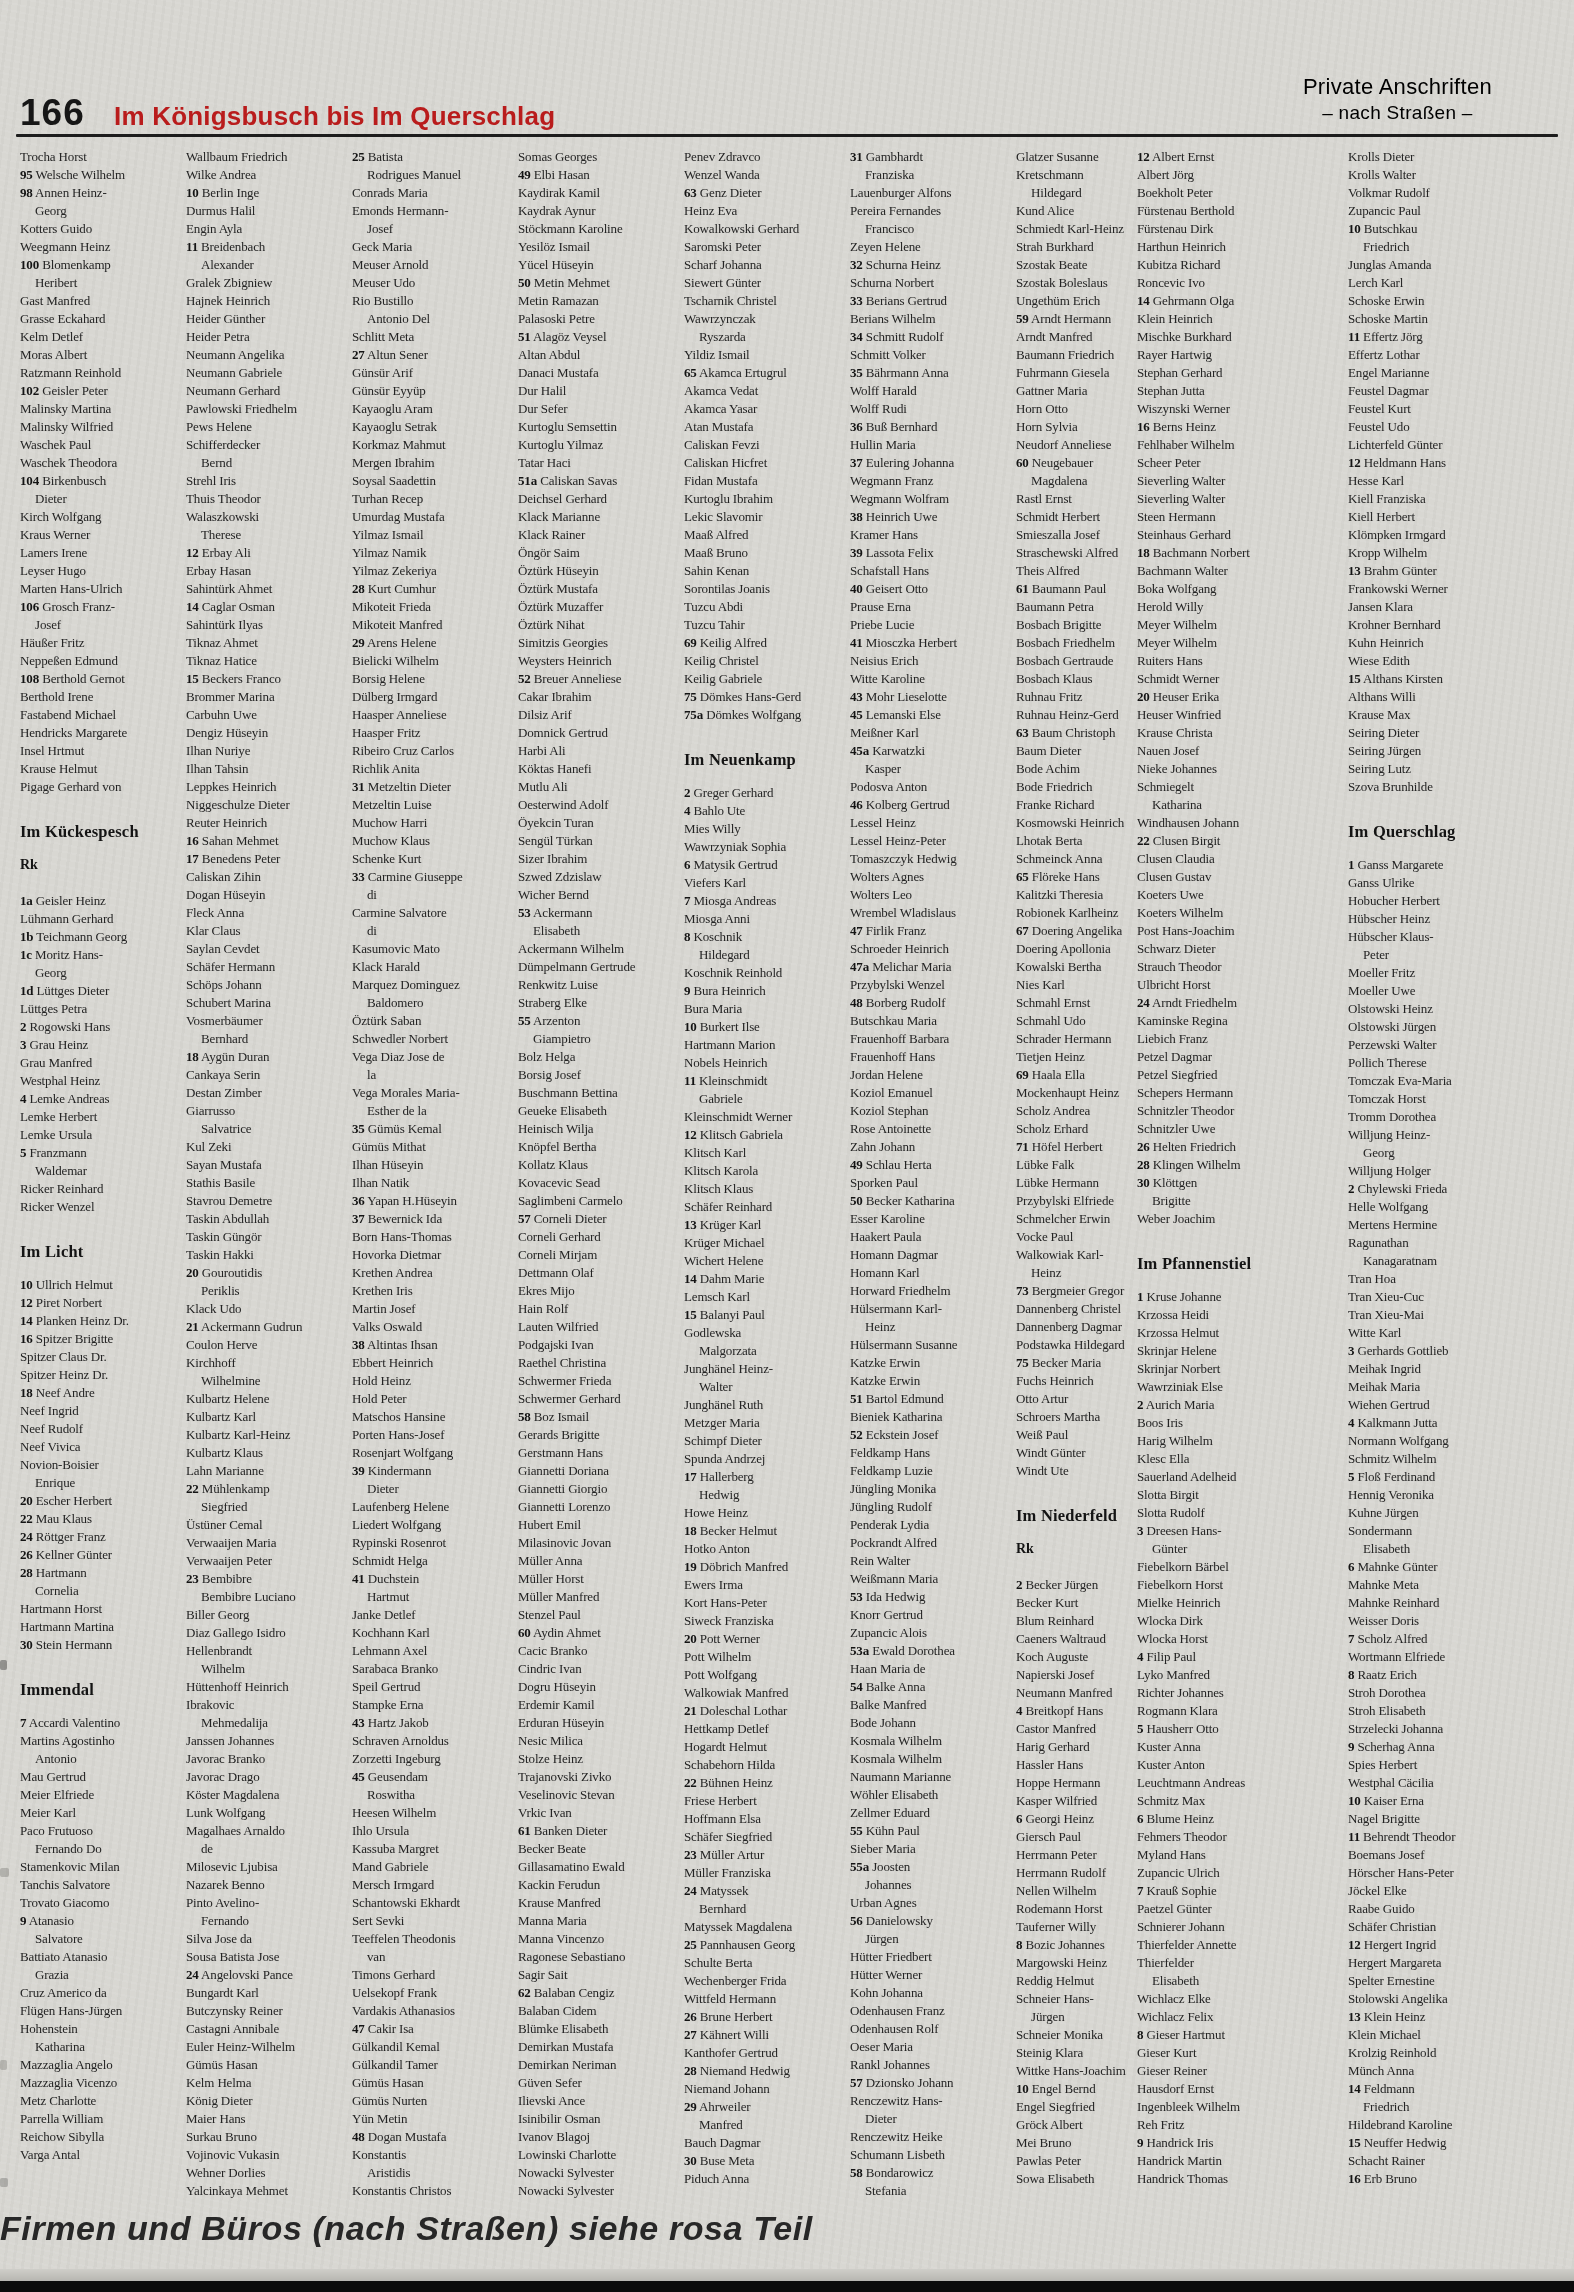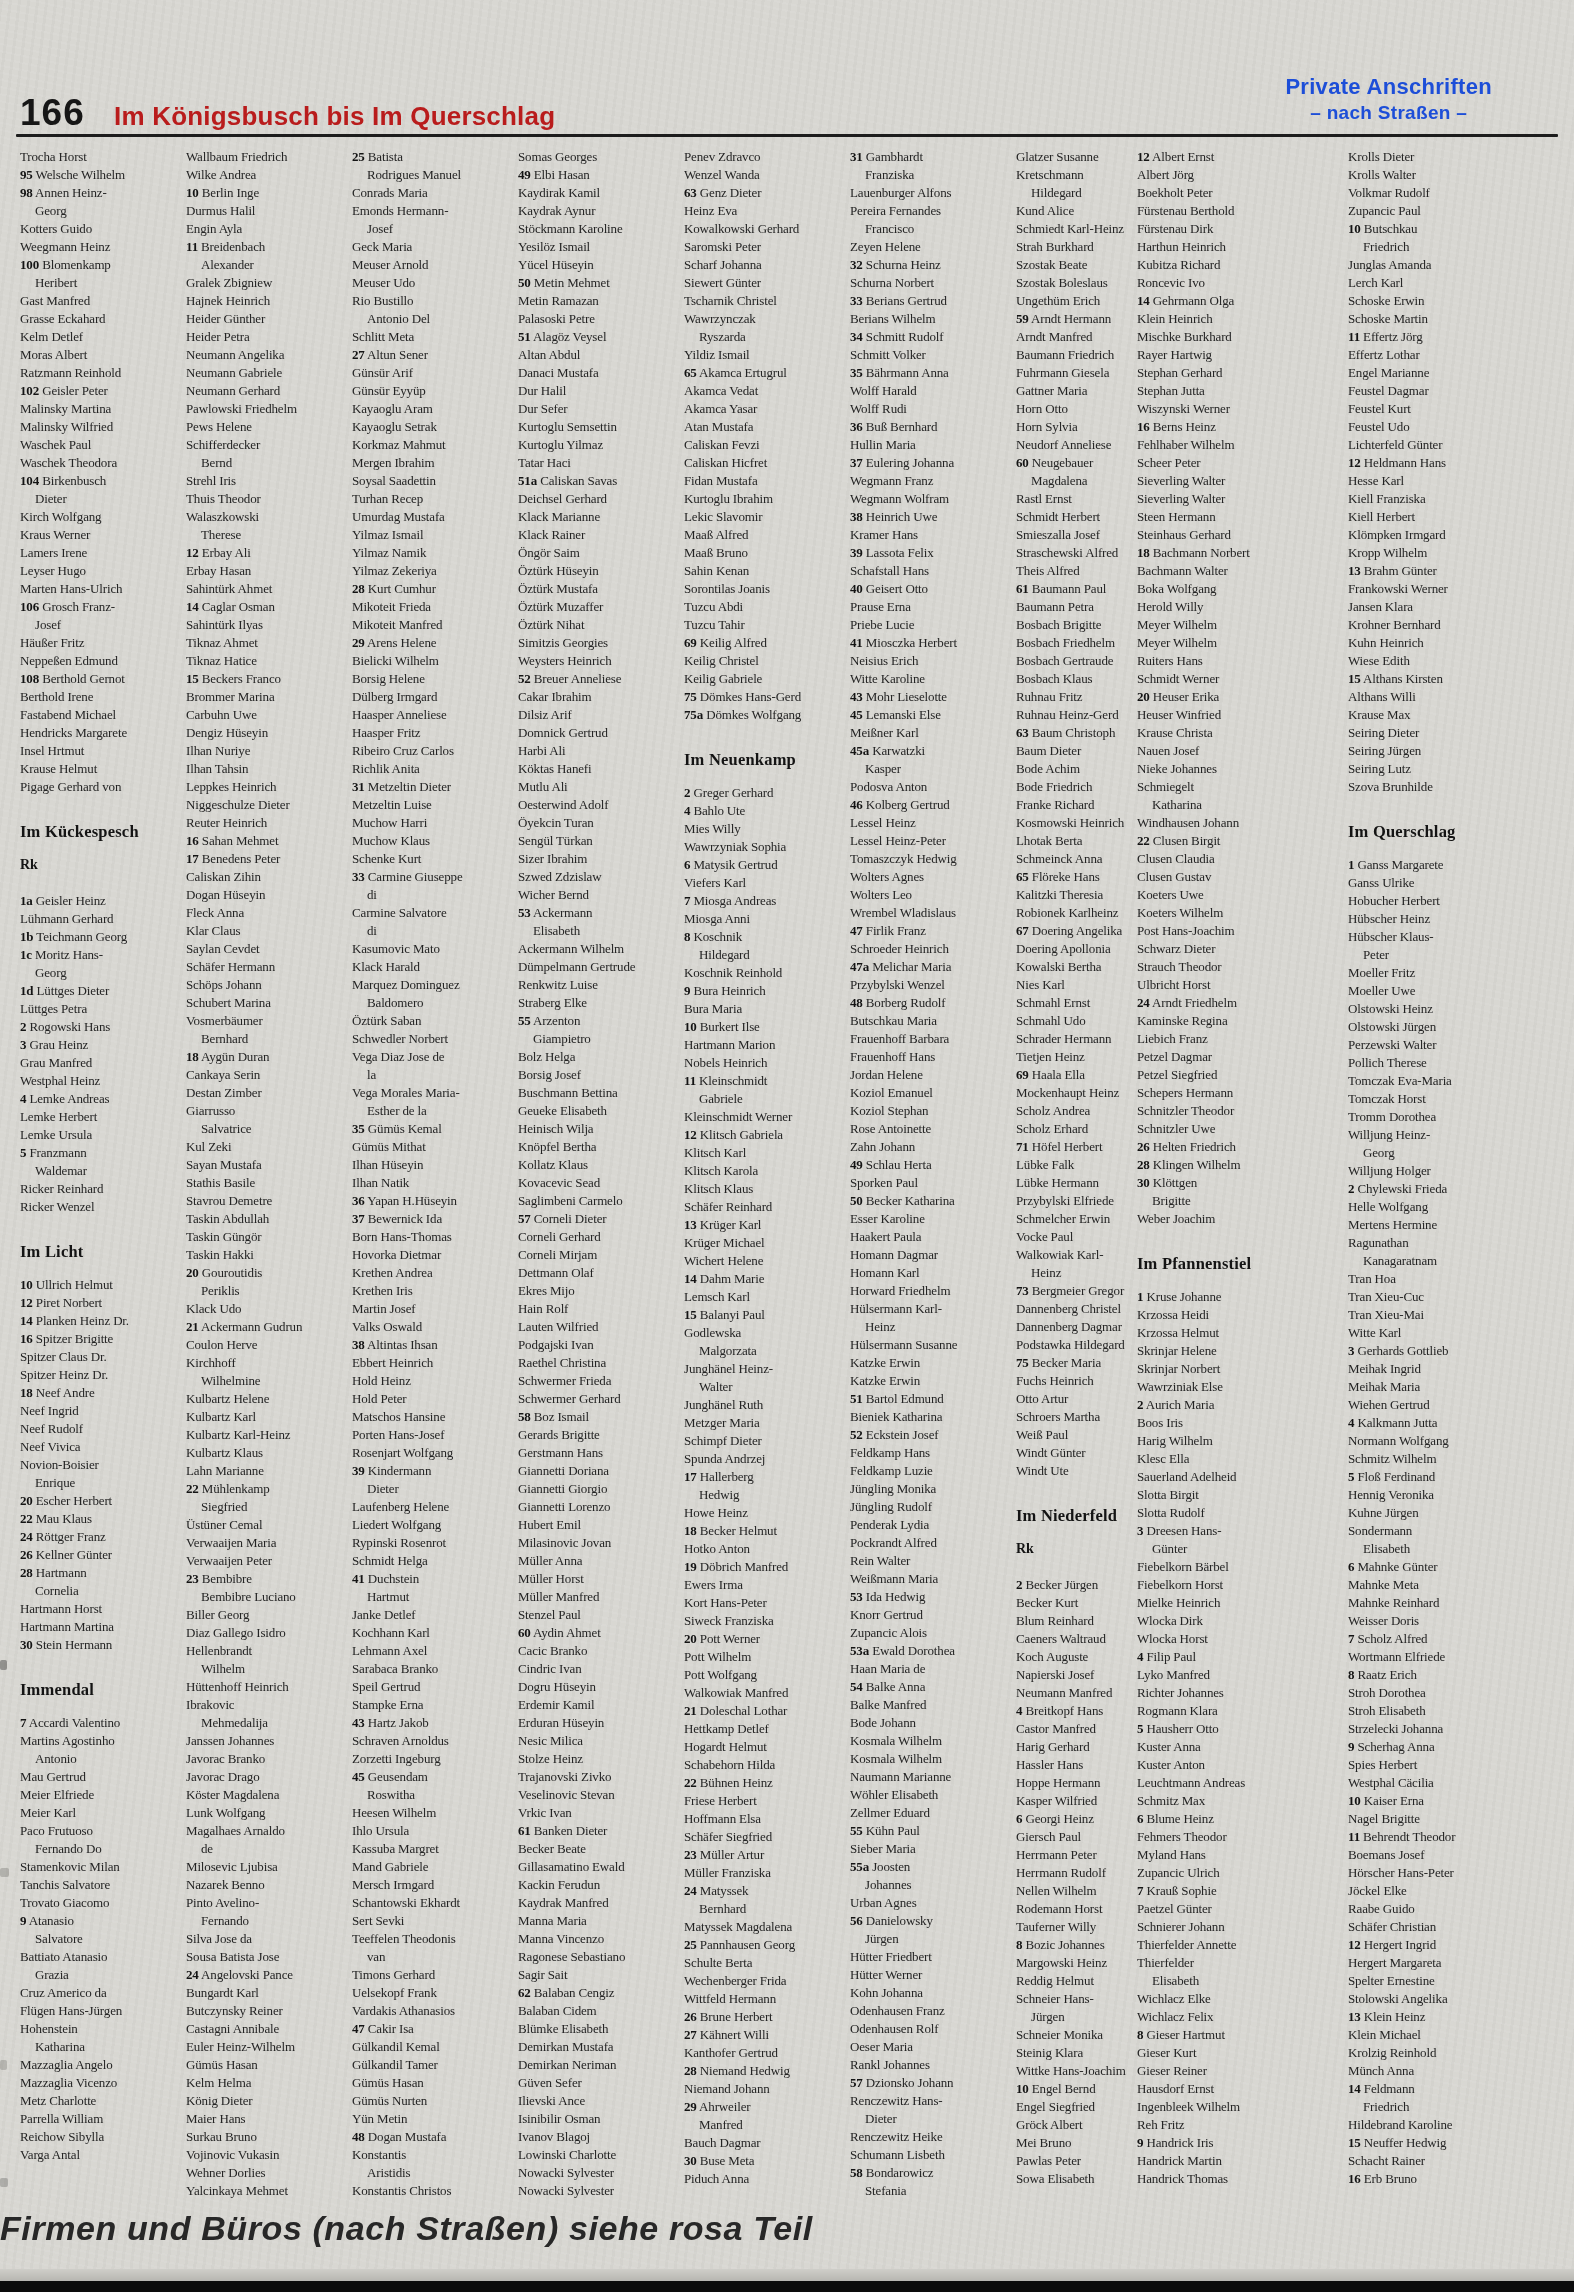--- a/index.html
+++ b/index.html
@@ -12,21 +12,21 @@
   }
   
   #paper-noise{position:absolute;inset:0;pointer-events:none;
     background:
       repeating-linear-gradient(97deg, rgba(120,120,115,.05) 0 3px, rgba(0,0,0,0) 3px 9px),
       repeating-linear-gradient(12deg, rgba(255,255,255,.06) 0 2px, rgba(0,0,0,0) 2px 7px);
   }
   #page-head{position:absolute;top:0;left:0;width:100%;height:140px;}
   #page-number{position:absolute;left:20px;top:92px;font-size:37px;font-weight:700;letter-spacing:1px;color:#161616;}
   #page-title{position:absolute;left:114px;top:101px;font-size:26px;font-weight:700;letter-spacing:.2px;color:#b91c1c;}
-  #head-right{position:absolute;right:82px;top:74px;text-align:center;font-weight:700;color:#1d4ed8;}
+  #head-right{position:absolute;right:82px;top:74px;text-align:center;font-weight:400;color:#000000;}
   #head-right .l1{font-size:22px;line-height:26px;letter-spacing:.3px;}
   #head-right .l2{font-size:19px;line-height:26px;letter-spacing:.3px;}
   #head-rule{position:absolute;left:16px;right:16px;top:134px;height:3px;background:#1c1c1c;border-radius:1px;}
 
   #columns{position:absolute;left:20px;top:148px;width:1534px;height:2060px;font-family:Liberation Serif, serif;}
   .col{position:absolute;top:0;width:160px;}
   .ln{font-size:13px;line-height:18px;white-space:nowrap;letter-spacing:-0.15px;color:#242424;}
   .ln .num{font-weight:700;color:#141414;}
   .cont{padding-left:15px;}
   .shead{font-size:16.5px;line-height:20px;font-weight:700;color:#141414;margin-top:26px;margin-bottom:14px;letter-spacing:.2px;white-space:nowrap;}
@@ -491,21 +491,21 @@
       <div class="ln">Erduran Hüseyin</div>
       <div class="ln">Nesic Milica</div>
       <div class="ln">Stolze Heinz</div>
       <div class="ln">Trajanovski Zivko</div>
       <div class="ln">Veselinovic Stevan</div>
       <div class="ln">Vrkic Ivan</div>
       <div class="ln"><b class="num">61</b> Banken Dieter</div>
       <div class="ln">Becker Beate</div>
       <div class="ln">Gillasamatino Ewald</div>
       <div class="ln">Kackin Ferudun</div>
-      <div class="ln">Kaydrak Manfred</div>
+      <div class="ln">Krause Manfred</div>
       <div class="ln">Manna Maria</div>
       <div class="ln">Manna Vincenzo</div>
       <div class="ln">Ragonese Sebastiano</div>
       <div class="ln">Sagir Sait</div>
       <div class="ln"><b class="num">62</b> Balaban Cengiz</div>
       <div class="ln">Balaban Cidem</div>
       <div class="ln">Blümke Elisabeth</div>
       <div class="ln">Demirkan Mustafa</div>
       <div class="ln">Demirkan Neriman</div>
       <div class="ln">Güven Sefer</div>

